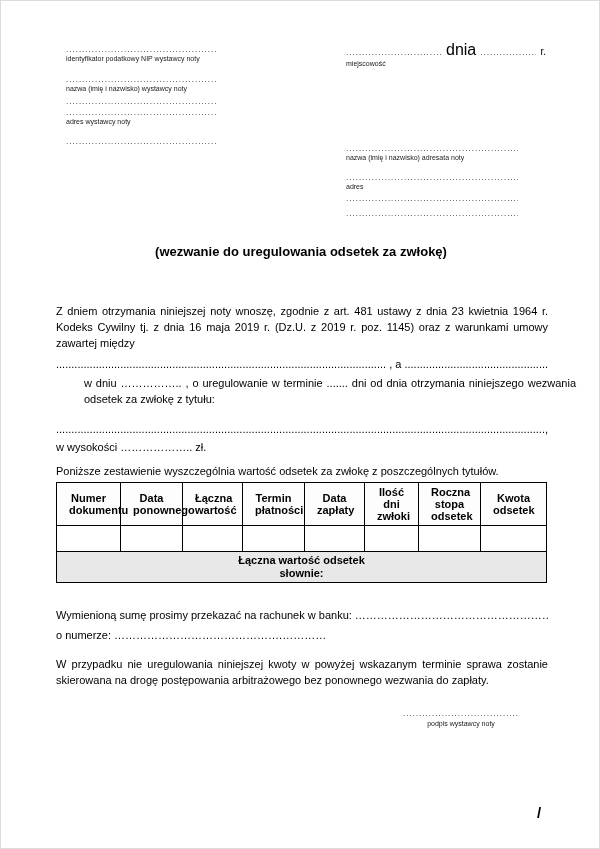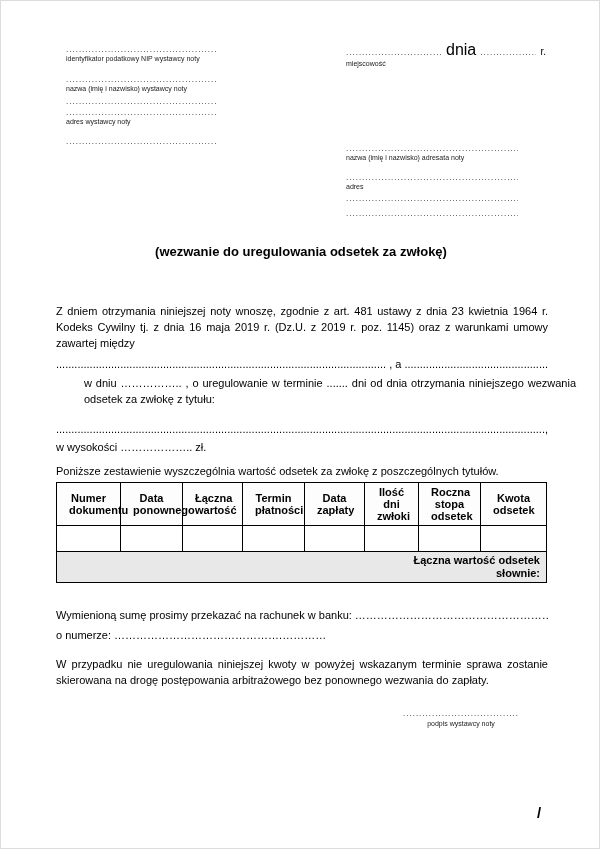--- a/index.html
+++ b/index.html
@@ -60,21 +60,21 @@
     padding: 3px 12px;
     line-height: 12px;
     background: #fdfdfd;
   }
   table.odsetki td.empty { height: 26px; background: #fff; }
   table.odsetki td.footer-cell {
     background: #e8e8e8;
     font-weight: bold;
     padding: 2px 6px;
     line-height: 13px;
-    text-align: right;
+    text-align: center;
   }
   .nowrap { white-space: nowrap; }
 </style>
 </head>
 <body>
 
 <div class="page">
 
   <div class="abs" style="left:65px; top:44px; width:150px;">
     <div class="fine dots">........................................................................................................</div>

